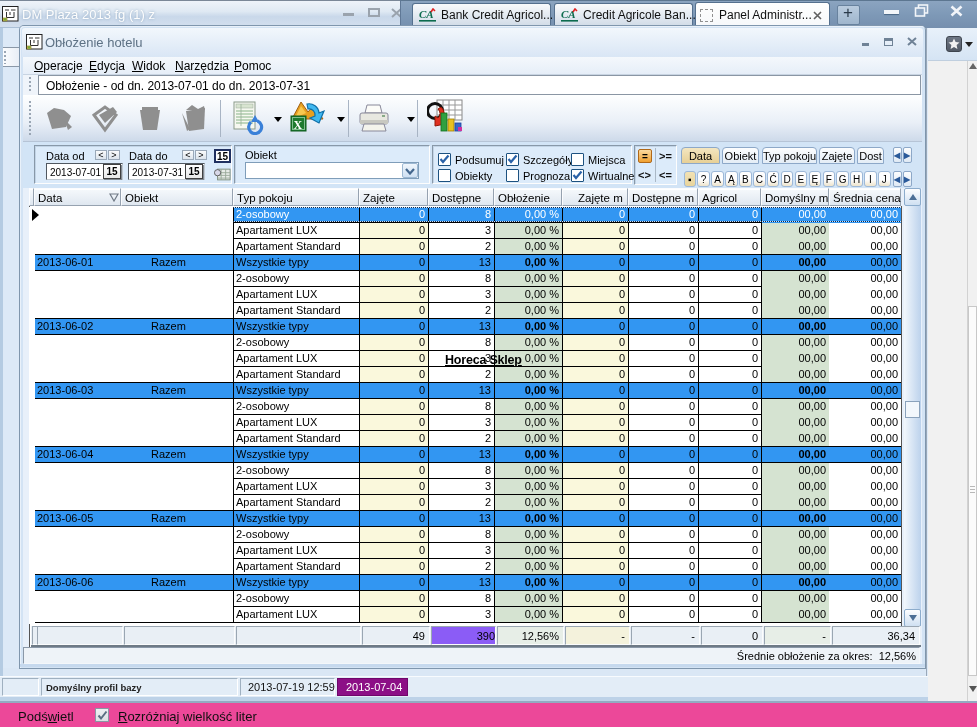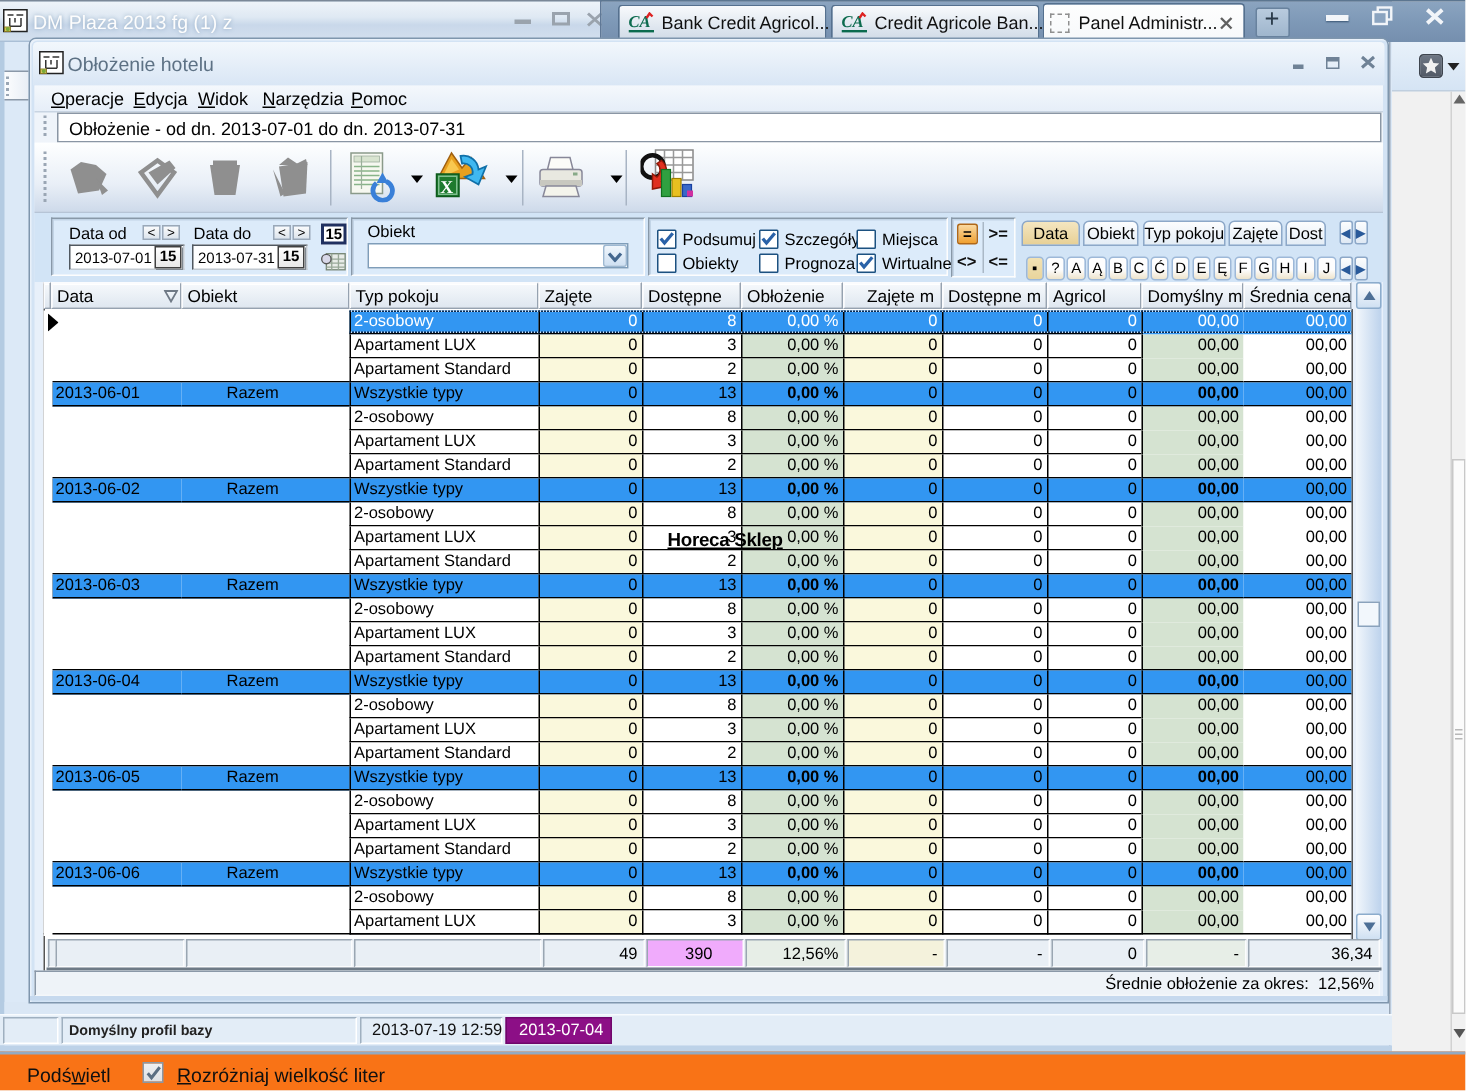--- a/index.html
+++ b/index.html
@@ -81,21 +81,21 @@
 <svg class="ab" style="left:20px;top:10px" width="12" height="12" viewBox="0 0 12 12">
       <path d="M6 0.5 L7.6 4 L11.5 4.4 L8.6 7 L9.4 11 L6 9 L2.6 11 L3.4 7 L0.5 4.4 L4.4 4 Z" fill="#f2f2f2"></path>
     </svg>
 <div class="ab" style="left:37px;top:14px;width:0;height:0;border-left:4px solid transparent;border-right:4px solid transparent;border-top:5px solid #222;"></div>
 <div class="ab" style="left:39px;top:33px;width:1px;height:640px;background:#d2d2d2;"></div>
 <div class="ab" style="left:41px;top:35px;width:0;height:0;border-left:4px solid transparent;border-right:4px solid transparent;border-bottom:6px solid #666;"></div>
 <div class="ab" style="left:40px;top:278px;width:9px;height:370px;background:#fbfbfb;border:1px solid #c8c8c8;"></div>
 <div class="ab" style="left:42px;top:458px;width:5px;height:1px;background:#b8b8b8;box-shadow:0 3px 0 #b8b8b8,0 6px 0 #b8b8b8;"></div>
 <div class="ab" style="left:41px;top:658px;width:0;height:0;border-left:4px solid transparent;border-right:4px solid transparent;border-top:6px solid #555;"></div>
 </div>
-<div class="ab" style="left:0;top:701px;width:977px;height:26px;background:#f97316;border-top:2px solid #93aac2;">
+<div class="ab" style="left:0;top:701px;width:977px;height:26px;background:#ec4899;border-top:2px solid #93aac2;">
 <div class="ab tx" style="left:18px;top:6px;font-size:13px;color:#101010;">Podś<span style="text-decoration:underline">w</span>ietl</div>
 <div class="ab" style="left:95px;top:5px;width:14px;height:14px;background:linear-gradient(#eef0f2,#dde0e4);border:1px solid #8a97a5;"></div>
 <svg class="ab" style="left:97px;top:7px" width="11" height="11" viewBox="0 0 11 11">
       <path d="M1.5 5.5 L4 8.5 L9.5 1.5" stroke="#5a6e82" stroke-width="2" fill="none"></path>
     </svg>
 <div class="ab tx" style="left:118px;top:6px;font-size:13px;color:#101010;"><span style="text-decoration:underline">R</span>ozróżniaj wielkość liter</div>
 </div>
 <div class="ab" style="left:20px;top:26px;width:905px;height:642px;background:#d3e3f4;border-radius:4px 4px 0 0;box-shadow:0 0 0 1px #7f96ad, inset 1px 1px 0 #e9f1fa;">
 <div class="ab" style="left:2px;top:2px;width:901px;height:29px;background:linear-gradient(#f2f7fc,#d9e6f5);border-radius:3px 3px 0 0;"></div>
     <svg class="ab" style="left:6px;top:8px" width="17" height="17" viewBox="0 0 17 17">
@@ -583,21 +583,21 @@
     <div class="ab" style="left:889px;top:168px;width:0;height:0;border-left:4px solid transparent;border-right:4px solid transparent;border-bottom:6px solid #4d6f96;"></div>
     <div class="ab" style="left:884px;top:583px;width:17px;height:18px;background:linear-gradient(#fdfdfe,#cfe0f2);border:1px solid #8caccc;border-radius:2px;"></div>
     <div class="ab" style="left:889px;top:589px;width:0;height:0;border-left:4px solid transparent;border-right:4px solid transparent;border-top:6px solid #4d6f96;"></div>
     <div class="ab" style="left:885px;top:375px;width:15px;height:17px;background:#f2f7fc;border:1px solid #8aa2bc;"></div>
     <div class="ab" style="left:11px;top:600px;width:890px;height:19px;background:#e9eff5;"></div>
     <div class="ab tx" style="left:12px;top:600px;width:4px;height:19px;background:#e9eff5;border:1px solid;border-color:#9aa6b2 #fbfcfd #fbfcfd #9aa6b2;font-size:11px;color:#000;text-align:right;padding-right:4px;line-height:18px;"></div>
     <div class="ab tx" style="left:17px;top:600px;width:86px;height:19px;background:#e9eff5;border:1px solid;border-color:#9aa6b2 #fbfcfd #fbfcfd #9aa6b2;font-size:11px;color:#000;text-align:right;padding-right:4px;line-height:18px;"></div>
     <div class="ab tx" style="left:104px;top:600px;width:111px;height:19px;background:#e9eff5;border:1px solid;border-color:#9aa6b2 #fbfcfd #fbfcfd #9aa6b2;font-size:11px;color:#000;text-align:right;padding-right:4px;line-height:18px;"></div>
     <div class="ab tx" style="left:216px;top:600px;width:125px;height:19px;background:#e9eff5;border:1px solid;border-color:#9aa6b2 #fbfcfd #fbfcfd #9aa6b2;font-size:11px;color:#000;text-align:right;padding-right:4px;line-height:18px;"></div>
     <div class="ab tx" style="left:342px;top:600px;width:68px;height:19px;background:#e9eff5;border:1px solid;border-color:#9aa6b2 #fbfcfd #fbfcfd #9aa6b2;font-size:11px;color:#000;text-align:right;padding-right:4px;line-height:18px;">49</div>
-    <div class="ab tx" style="left:411px;top:600px;width:65px;height:19px;background:#f0abfc;border:1px solid;border-color:#9aa6b2 #fbfcfd #fbfcfd #9aa6b2;font-size:11px;color:#000;text-align:right;padding-right:20px;line-height:18px;">390</div>
+    <div class="ab tx" style="left:411px;top:600px;width:65px;height:19px;background:#8b5cf6;border:1px solid;border-color:#9aa6b2 #fbfcfd #fbfcfd #9aa6b2;font-size:11px;color:#000;text-align:right;padding-right:0;line-height:18px;">390</div>
     <div class="ab tx" style="left:477px;top:600px;width:67px;height:19px;background:#e7eee7;border:1px solid;border-color:#9aa6b2 #fbfcfd #fbfcfd #9aa6b2;font-size:11px;color:#000;text-align:right;padding-right:4px;line-height:18px;">12,56%</div>
     <div class="ab tx" style="left:545px;top:600px;width:65px;height:19px;background:#f4f2dc;border:1px solid;border-color:#9aa6b2 #fbfcfd #fbfcfd #9aa6b2;font-size:11px;color:#000;text-align:right;padding-right:4px;line-height:18px;">-</div>
     <div class="ab tx" style="left:611px;top:600px;width:69px;height:19px;background:#e9eff5;border:1px solid;border-color:#9aa6b2 #fbfcfd #fbfcfd #9aa6b2;font-size:11px;color:#000;text-align:right;padding-right:4px;line-height:18px;">-</div>
     <div class="ab tx" style="left:681px;top:600px;width:62px;height:19px;background:#e9eff5;border:1px solid;border-color:#9aa6b2 #fbfcfd #fbfcfd #9aa6b2;font-size:11px;color:#000;text-align:right;padding-right:4px;line-height:18px;">0</div>
     <div class="ab tx" style="left:744px;top:600px;width:67px;height:19px;background:#e7eee7;border:1px solid;border-color:#9aa6b2 #fbfcfd #fbfcfd #9aa6b2;font-size:11px;color:#000;text-align:right;padding-right:4px;line-height:18px;">-</div>
     <div class="ab tx" style="left:812px;top:600px;width:88px;height:19px;background:#e9eff5;border:1px solid;border-color:#9aa6b2 #fbfcfd #fbfcfd #9aa6b2;font-size:11px;color:#000;text-align:right;padding-right:4px;line-height:18px;">36,34</div>
     <div class="ab" style="left:11px;top:619px;width:890px;height:2px;background:#6e7a86;"></div>
     <div class="ab" style="left:3px;top:621px;width:897px;height:17px;background:#eef3f8;border:1px solid;border-color:#8a98a8 #f4f7fa #f4f7fa #8a98a8;"></div>
     <div class="ab tx" style="left:620px;top:624px;width:276px;text-align:right;font-size:11px;color:#000;">Średnie obłożenie za okres:&nbsp;&nbsp;12,56%</div>
     <div class="ab" style="left:0px;top:638px;width:905px;height:3px;background:#c6d9ee;"></div>

